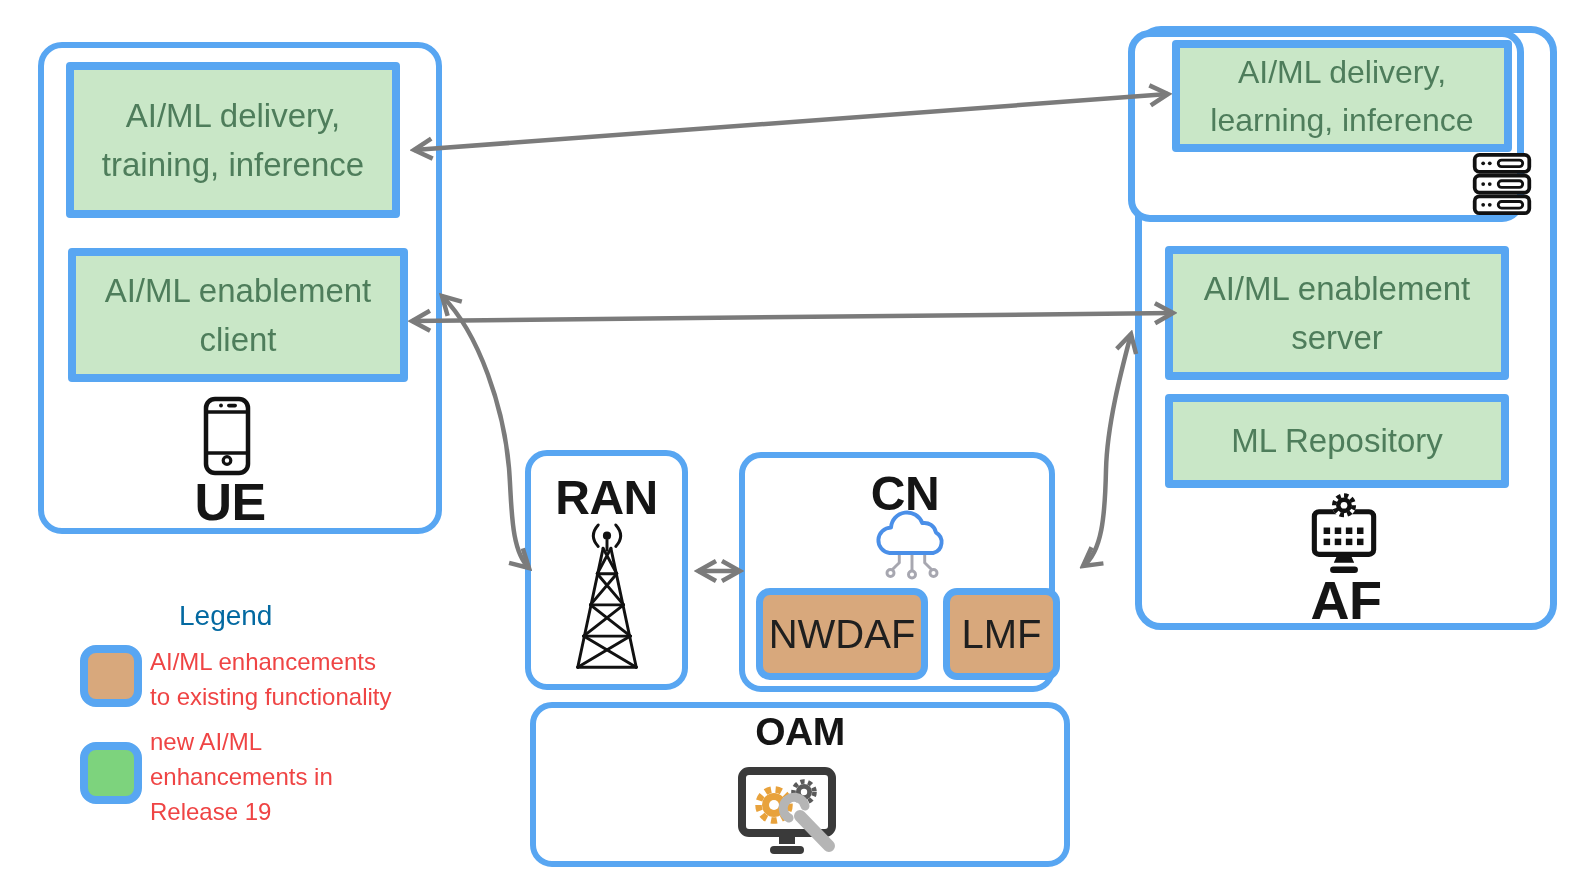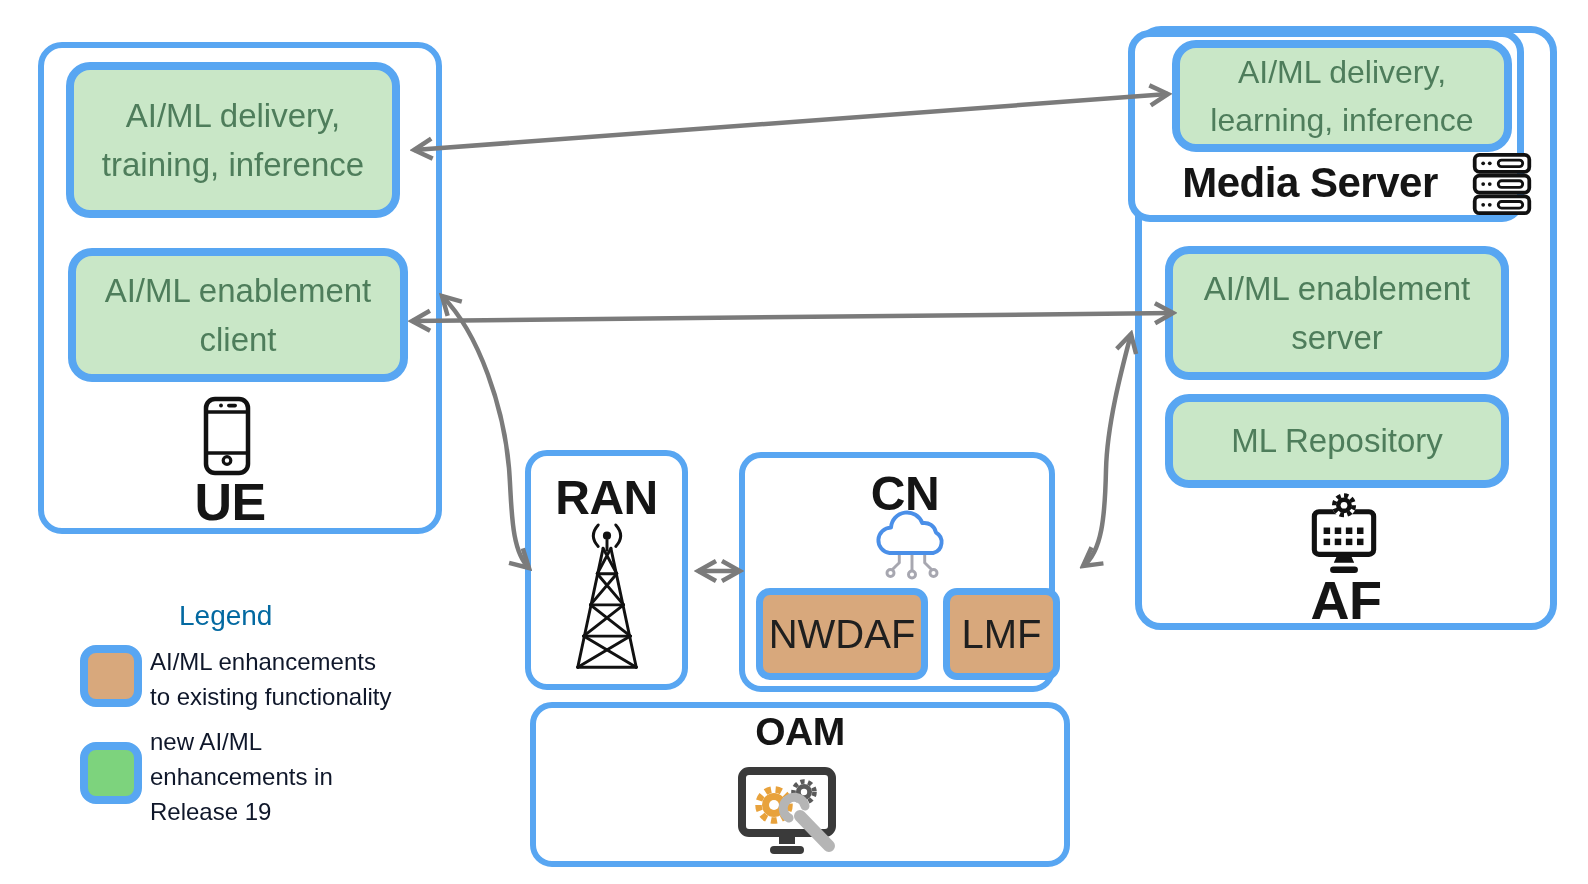--- a/index.html
+++ b/index.html
@@ -12,21 +12,21 @@
     --title-black:#151515;
   }
   html,body{margin:0;padding:0;background:#fff;}
   .canvas{
     position:relative;width:1588px;height:884px;background:#fff;overflow:hidden;
     font-family:"Liberation Sans", sans-serif;
   }
   .outer-box{position:absolute;box-sizing:border-box;border:6px solid var(--accent-blue);
     border-radius:24px;background:#fff;}
   .green-box{position:absolute;box-sizing:border-box;border:8px solid var(--accent-blue);
-    border-radius:24px;background:var(--box-green);display:flex;align-items:center;justify-content:center;}
+    border-radius:4px;background:var(--box-green);display:flex;align-items:center;justify-content:center;}
   .green-box .green-label{white-space:pre-line;text-align:center;color:var(--green-text);
     font-size:33px;line-height:1.5;}
   .tan-box{position:absolute;box-sizing:border-box;border:7px solid var(--accent-blue);
     border-radius:14px;background:var(--tan);display:flex;align-items:center;justify-content:center;
     color:#1f1f1f;font-size:40px;}
   .box-title{position:absolute;font-weight:800;color:var(--title-black);text-align:center;
     letter-spacing:-0.5px;}
   .icon{position:absolute;line-height:0;}
   
   .ue{left:38px;top:42px;width:404px;height:492px;}
@@ -57,21 +57,21 @@
   .gb-ms .green-label{font-size:32px;}
   .ms-title{left:20px;top:122px;width:310px;font-size:42px;}
   .ms-server{left:336px;top:116px;width:62px;height:64px;}
   .gb-af-1{left:23px;top:213px;width:344px;height:134px;}
   .gb-af-2{left:23px;top:361px;width:344px;height:94px;}
   .af-icon{left:164px;top:457px;width:76px;height:88px;}
   .af-title{left:84px;top:536px;width:240px;font-size:54px;text-align:center;}
   
   .legend-title{position:absolute;left:179px;top:600px;width:200px;text-align:left;
     font-size:28px;color:#0369a1;}
-  .legend-row-text{position:absolute;white-space:pre-line;font-size:24px;line-height:35px;color:#0f172a;}
+  .legend-row-text{position:absolute;white-space:pre-line;font-size:24px;line-height:35px;color:#ef4444;}
   .lg-text-1{left:150px;top:644px;}
   .lg-text-2{left:150px;top:724px;}
   .swatch{position:absolute;box-sizing:border-box;width:62px;height:62px;border:8px solid var(--accent-blue);
     border-radius:16px;}
   .sw-1{left:80px;top:645px;background:var(--tan);}
   .sw-2{left:80px;top:742px;background:var(--legend-green);}
   
   .connectors{position:absolute;left:0;top:0;width:1588px;height:884px;pointer-events:none;}
   .connectors path.link{stroke:var(--arrow-gray);fill:none;stroke-width:4.5px;}
   .connectors marker path{stroke:var(--arrow-gray);fill:none;stroke-width:4.5px;}
@@ -166,21 +166,20 @@
       </svg>
     </div>
   </section>
 
   <section class="outer-box af">
     <div class="ms-box">
       <div class="green-box gb-ms">
         <span class="green-label">AI/ML delivery,
 learning, inference</span>
       </div>
-      <div class="box-title ms-title">Media Server</div>
       <div class="icon ms-server">
         <svg width="62" height="64" viewBox="0 0 62 68">
           <g fill="#fff" stroke="#111" stroke-width="4">
             <rect x="2" y="2" width="58" height="18" rx="5"></rect>
             <rect x="2" y="24" width="58" height="18" rx="5"></rect>
             <rect x="2" y="46" width="58" height="18" rx="5"></rect>
           </g>
           <g fill="#111" stroke="none">
             <circle cx="11" cy="11" r="2"></circle>
               <circle cx="18" cy="11" r="2"></circle>

